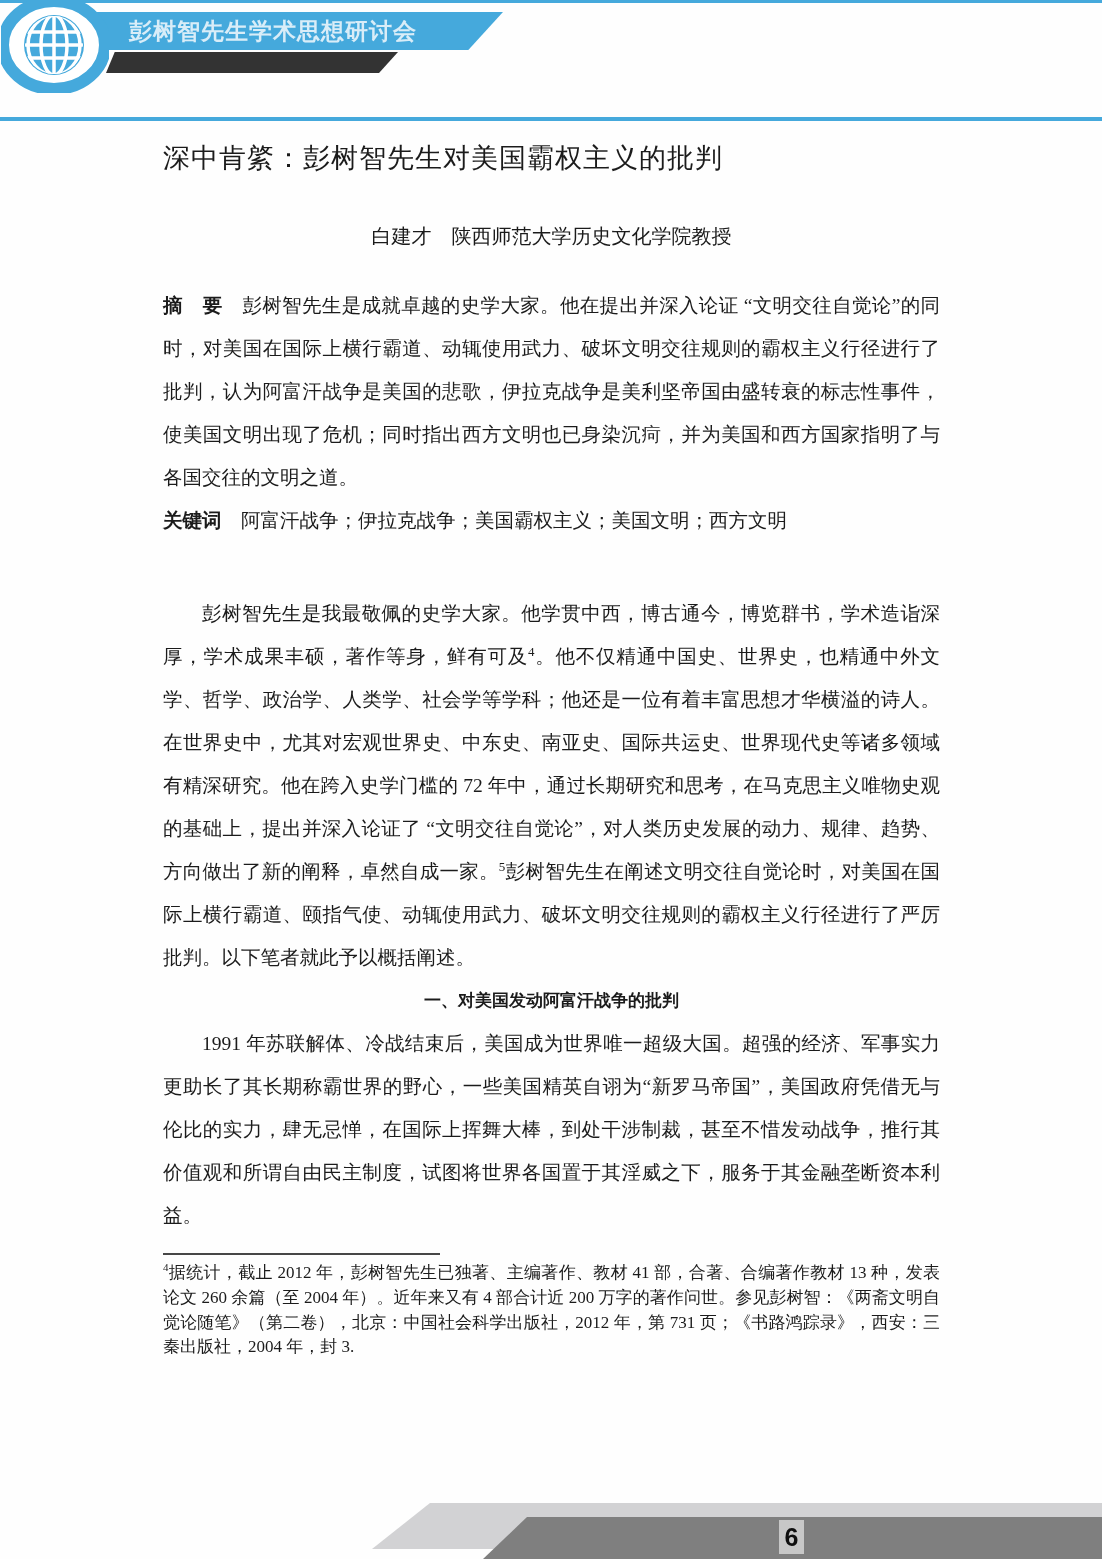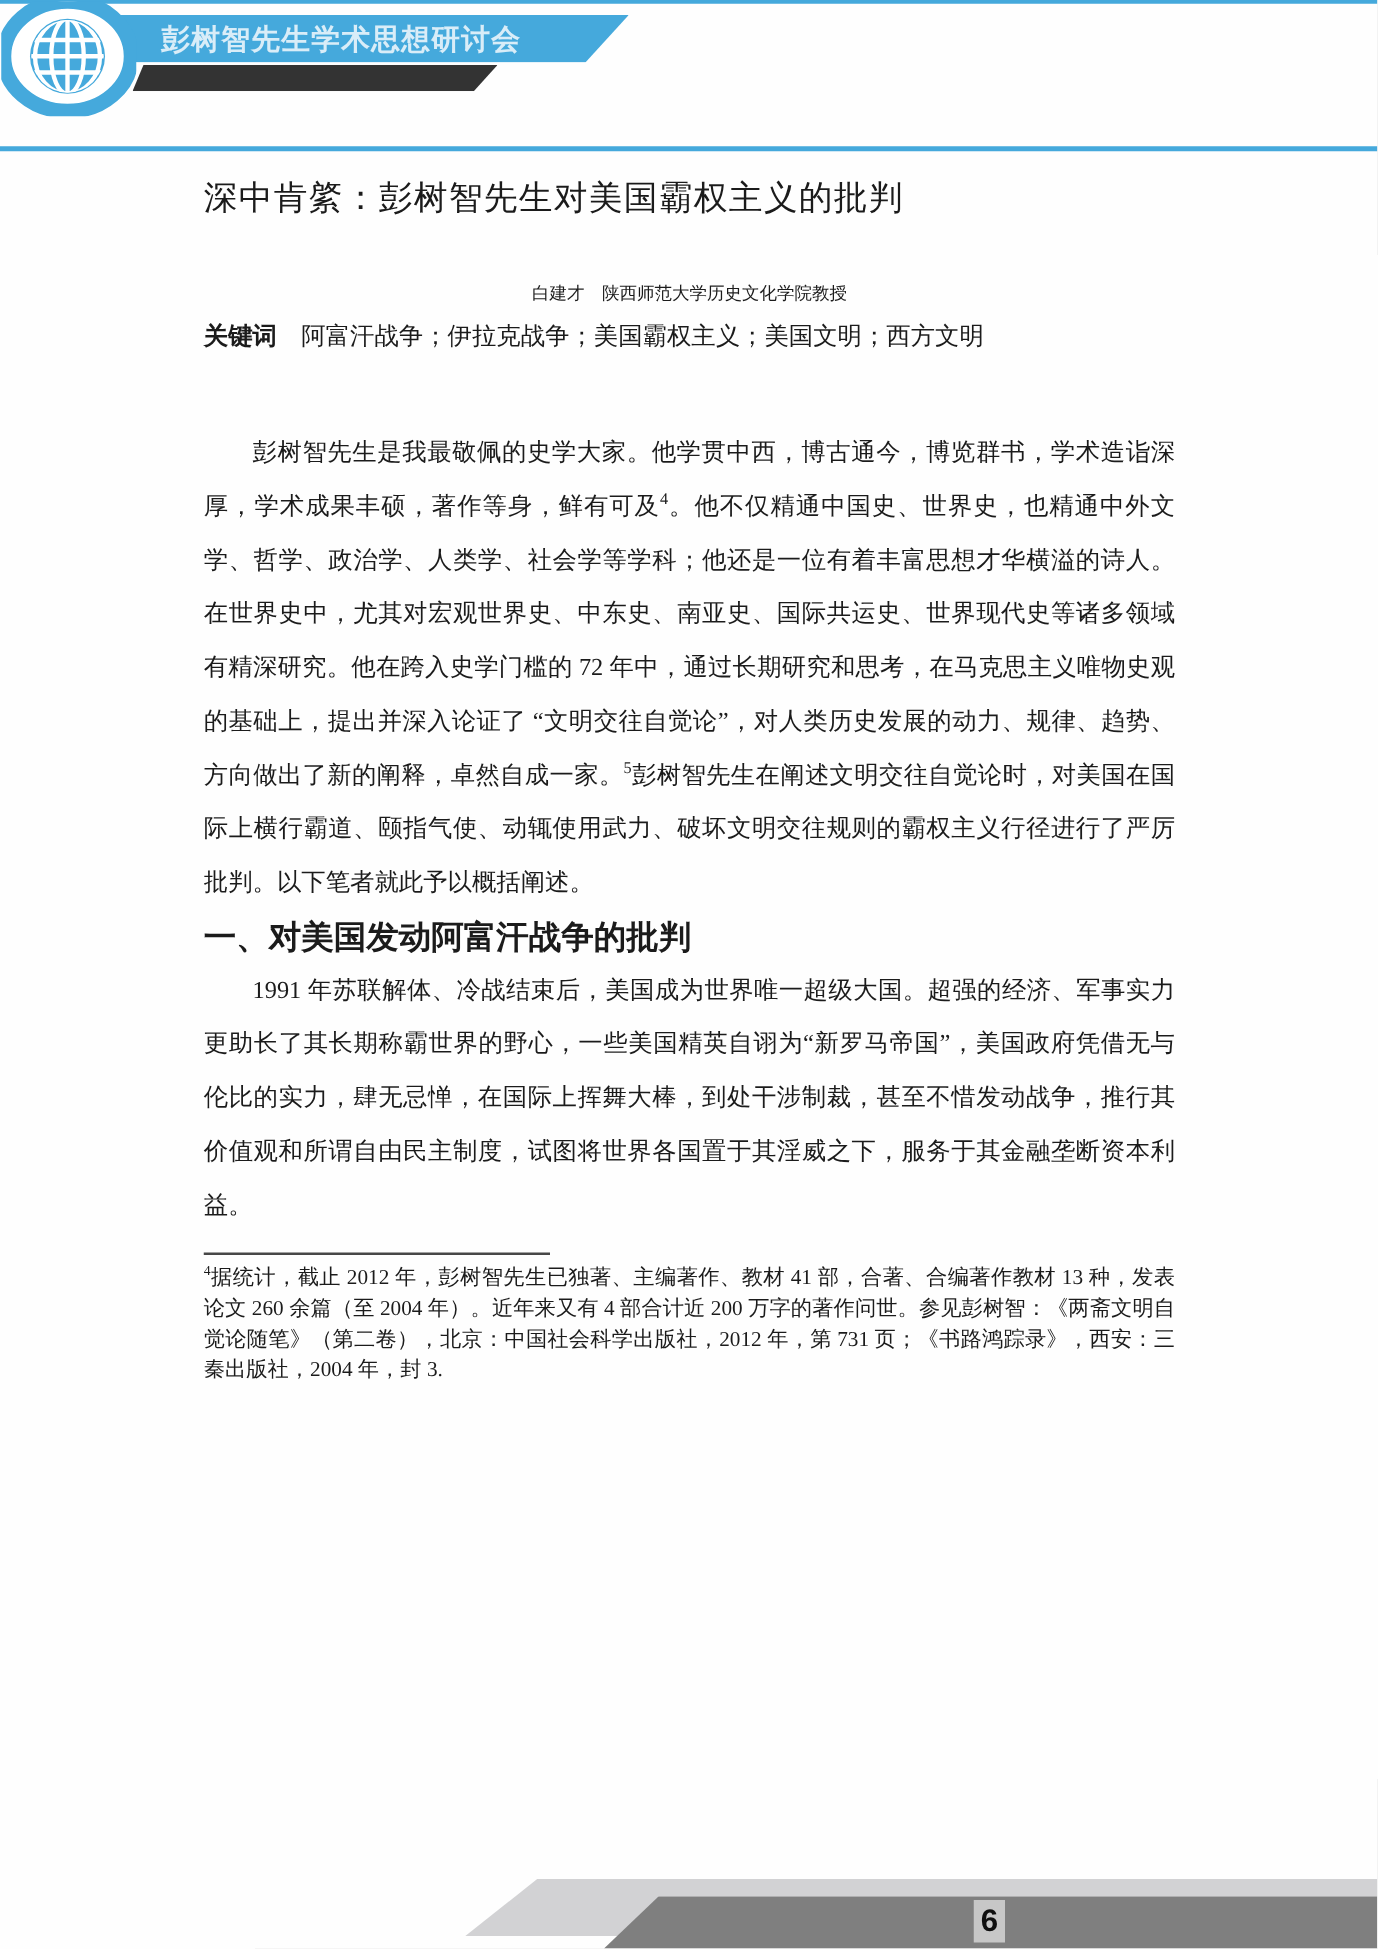--- a/index.html
+++ b/index.html
@@ -35,31 +35,31 @@
   .divider{position:absolute;top:117px;left:0;width:100%;height:4px;background:#45a9dc;}
   
   .content{
     position:absolute;left:163px;top:140px;width:777px;
   }
   .title{
     text-align:left;font-size:27px;font-weight:normal;
     margin:0;letter-spacing:1px;line-height:36px;
   }
   .author{
-    text-align:center;font-size:14px;margin-top:48px;line-height:24px;
+    text-align:center;font-size:20px;margin-top:48px;line-height:24px;
   }
   .para{
     font-size:19.5px;line-height:43px;text-align:justify;margin:0;
   }
   .abstract{margin-top:36px;}
   .label{font-weight:bold;}
   .keywords{margin-top:0;}
   .body1{margin-top:50px;text-indent:2em;}
   .section-heading{
-    font-weight:bold;font-size:26px;
+    text-align:center;font-weight:bold;font-size:17px;
     line-height:43px;margin:0;
   }
   .body2{text-indent:2em;}
   sup.fnref{font-size:13px;line-height:0;}
   
   .footnote-rule{
     width:277px;height:0;border-top:2px solid #474747;
     margin:16px 0 6px 0;
   }
   .footnote{
@@ -116,20 +116,21 @@
   </div>
 
   <div class="divider"></div>
 
   <div class="content">
 
     <h1 class="title">深中肯綮：彭树智先生对美国霸权主义的批判</h1>
 
     <div class="author">白建才　陕西师范大学历史文化学院教授</div>
 
+    <p class="para abstract"><span class="label">摘　要</span>　<span>彭树智先生是成就卓越的史学大家。他在提出并深入论证 “文明交往自觉论”的同时，对美国在国际上横行霸道、动辄使用武力、破坏文明交往规则的霸权主义行径进行了批判，认为阿富汗战争是美国的悲歌，伊拉克战争是美利坚帝国由盛转衰的标志性事件，使美国文明出现了危机；同时指出西方文明也已身染沉疴，并为美国和西方国家指明了与各国交往的文明之道。</span></p>
 
     <p class="para keywords"><span class="label">关键词</span>　<span>阿富汗战争；伊拉克战争；美国霸权主义；美国文明；西方文明</span></p>
 
     <p class="para body1"><span>彭树智先生是我最敬佩的史学大家。他学贯中西，博古通今，博览群书，学术造诣深厚，学术成果丰硕，著作等身，鲜有可及</span><sup class="fnref">4</sup><span>。他不仅精通中国史、世界史，也精通中外文学、哲学、政治学、人类学、社会学等学科；他还是一位有着丰富思想才华横溢的诗人。在世界史中，尤其对宏观世界史、中东史、南亚史、国际共运史、世界现代史等诸多领域有精深研究。他在跨入史学门槛的 72 年中，通过长期研究和思考，在马克思主义唯物史观的基础上，提出并深入论证了 “文明交往自觉论”，对人类历史发展的动力、规律、趋势、方向做出了新的阐释，卓然自成一家。</span><sup class="fnref">5</sup><span>彭树智先生在阐述文明交往自觉论时，对美国在国际上横行霸道、颐指气使、动辄使用武力、破坏文明交往规则的霸权主义行径进行了严厉批判。以下笔者就此予以概括阐述。</span></p>
 
     <h2 class="section-heading">一、对美国发动阿富汗战争的批判</h2>
 
     <p class="para body2">1991 年苏联解体、冷战结束后，美国成为世界唯一超级大国。超强的经济、军事实力更助长了其长期称霸世界的野心，一些美国精英自诩为“新罗马帝国”，美国政府凭借无与伦比的实力，肆无忌惮，在国际上挥舞大棒，到处干涉制裁，甚至不惜发动战争，推行其价值观和所谓自由民主制度，试图将世界各国置于其淫威之下，服务于其金融垄断资本利益。</p>
 
     <div class="footnote-rule"></div>

